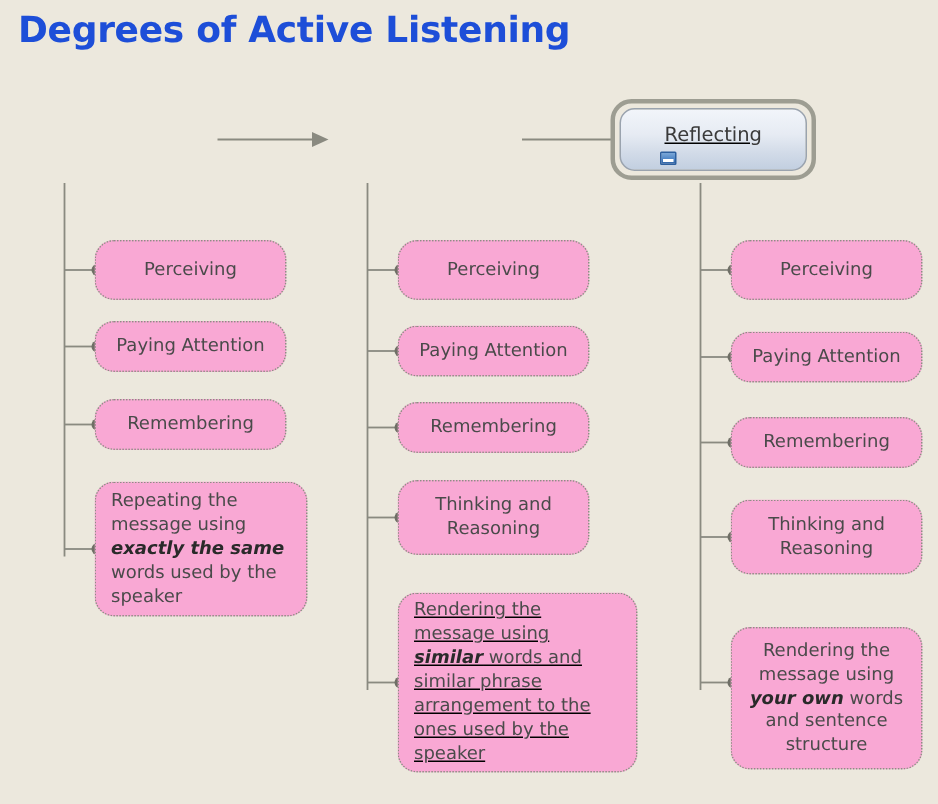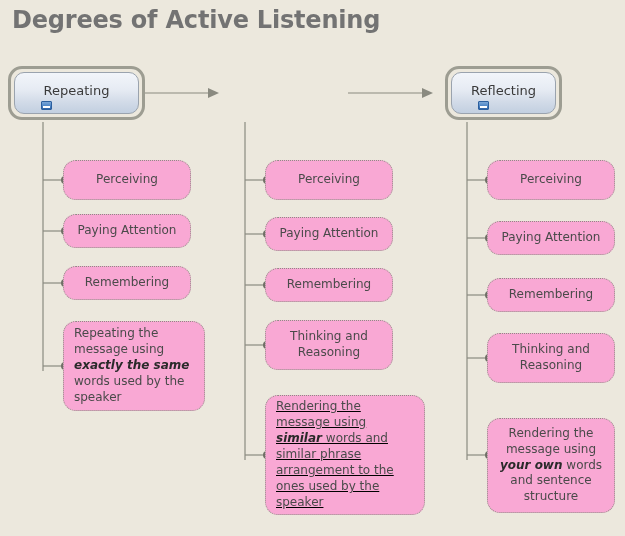--- a/index.html
+++ b/index.html
@@ -22,21 +22,21 @@
   }
 
   
   .page-title {
     position: absolute;
     left: 12px;
     top: 6px;
     font-family: "DejaVu Sans", sans-serif;
     font-size: 24px;
     font-weight: bold;
-    color: #737373;
+    color: #1d4ed8;
     letter-spacing: -0.2px;
     white-space: nowrap;
   }
 
   
   #connectors {
     position: absolute;
     left: 0;
     top: 0;
     width: 625px;
@@ -192,26 +192,20 @@
     </g>
     <g fill="#6f6f66" stroke="none">
       <circle cx="489" cy="180" r="4"></circle>
       <circle cx="489" cy="238" r="4"></circle>
       <circle cx="489" cy="295" r="4"></circle>
       <circle cx="489" cy="358" r="4"></circle>
       <circle cx="489" cy="455" r="4"></circle>
     </g>
   </svg>
 
-  <div class="stage-node" style="left:8px; top:66px; width:137px; height:54px;">
-    <div class="stage-inner">
-      <span class="stage-label">Repeating</span>
-      <span class="collapse-glyph"></span>
-    </div>
-  </div>
 
   <div class="leaf-node" style="left:63px; top:160px; width:128px; height:40px;">
     <span class="leaf-text">Perceiving</span>
   </div>
 
   <div class="leaf-node" style="left:63px; top:214px; width:128px; height:34px;">
     <span class="leaf-text">Paying Attention</span>
   </div>
 
   <div class="leaf-node" style="left:63px; top:266px; width:128px; height:34px;">
@@ -236,21 +230,21 @@
   </div>
 
   <div class="leaf-node" style="left:265px; top:320px; width:128px; height:50px;">
     <span class="leaf-text">Thinking and Reasoning</span>
   </div>
 
   <div class="leaf-node desc" style="left:265px; top:395px; width:160px; height:120px;text-decoration:underline;">
     <span class="leaf-text">Rendering the message using <b>similar</b> words and similar phrase arrangement to the ones used by the speaker</span>
   </div>
 
-  <div class="stage-node" style="left:445px; top:66px; width:117px; height:54px;">
+  <div class="stage-node" style="left:407px; top:66px; width:137px; height:54px;text-decoration:underline;">
     <div class="stage-inner">
       <span class="stage-label">Reflecting</span>
       <span class="collapse-glyph"></span>
     </div>
   </div>
 
   <div class="leaf-node" style="left:487px; top:160px; width:128px; height:40px;">
     <span class="leaf-text">Perceiving</span>
   </div>
 

